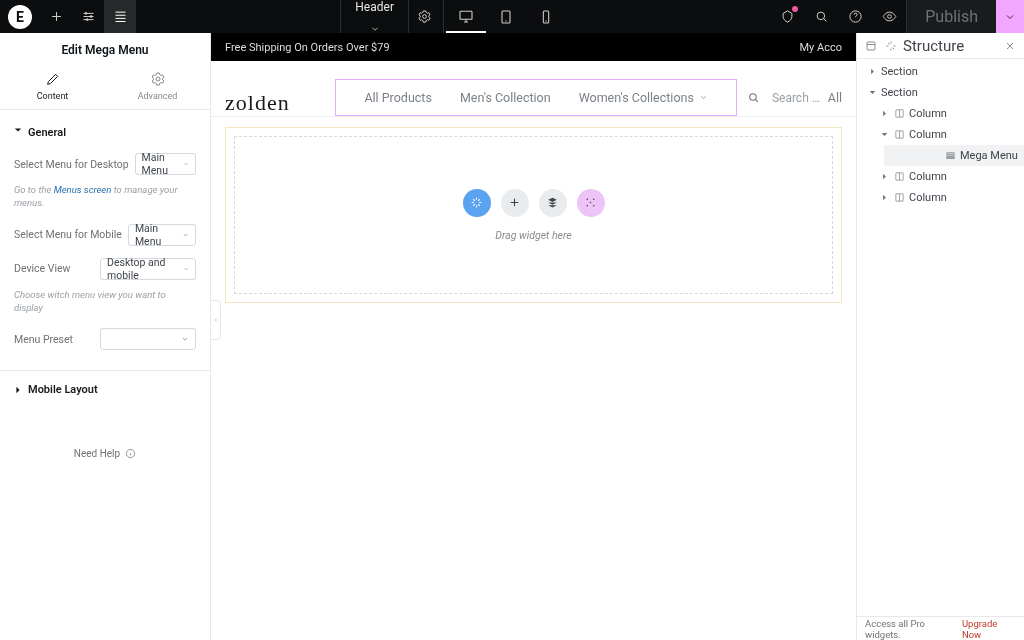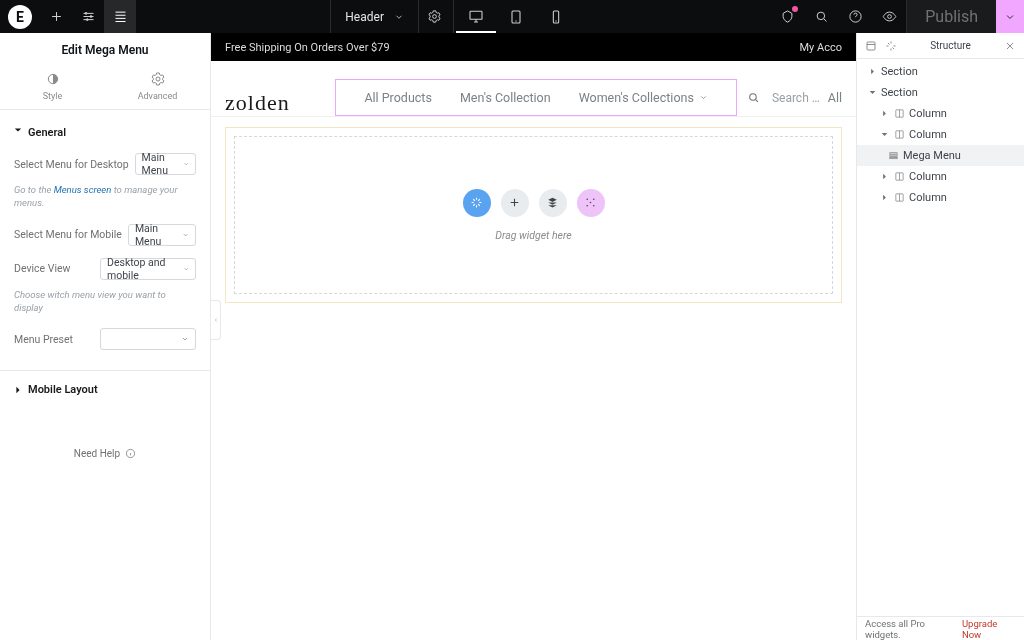--- a/index.html
+++ b/index.html
@@ -27,21 +27,21 @@
   
   .topbar { position: absolute; top:0; left:0; right:0; height:33px; background: var(--bg-dark); display:flex; align-items:stretch; color:#b6b6b6; z-index:50;}
   .tb-left, .tb-center, .tb-right { display:flex; align-items:center; }
   .tb-left { padding-left:6px; gap:0; }
   .logo { width:24px; height:24px; border-radius:50%; background:#fff; color:#0c0d0e; display:flex; align-items:center; justify-content:center; font-weight:700; font-size:14px; margin:0 8px 0 2px;}
   .tb-iconbtn { width:32px; height:33px; display:flex; align-items:center; justify-content:center; color:#cfcfcf; cursor:pointer;}
   .tb-iconbtn svg { width:15px; height:15px; stroke:currentColor; fill:none; stroke-width:1.6;}
   .tb-iconbtn.active { background:#26282a; color:#fff;}
   .tb-sep { width:1px; height:100%; background:#2a2c2e; margin:0 2px;}
   .tb-spacer { flex:1; }
-  .tb-header-btn { display:flex; align-items:center; gap:10px; padding:0 14px; color:#e6e6e6; cursor:pointer; border-left:1px solid #2a2c2e; border-right:1px solid #2a2c2e; height:100%; font-size:12px;}
+  .tb-header-btn { display:flex; align-items:center; gap:10px; padding:0 14px; color:#e6e6e6; cursor:pointer; border-left:1px solid #2a2c2e; border-right:1px solid #2a2c2e; height:100%; font-size:12px;flex-direction:column;}
   .tb-header-btn svg{width:10px;height:10px;stroke:#cfcfcf;fill:none;stroke-width:2;}
   .tb-device { display:flex; align-items:center; height:100%;}
   .tb-device .tb-iconbtn { width:40px; }
   .tb-device .tb-iconbtn svg { width:16px; height:16px;}
   .tb-device .active-dev { border-bottom:2px solid #fff; }
   .tb-right { margin-left:auto; }
   .tb-right .tb-iconbtn { width:34px; }
   .notif-dot { position:relative;}
   .notif-dot::after{content:""; position:absolute; top:6px; right:6px; width:6px; height:6px; border-radius:50%; background:var(--badge);}
   .publish { padding:0 18px; display:flex; align-items:center; color:#6f7173; cursor:default; font-size:16px; background:var(--bg-dark2); height:100%; border-left:1px solid #2a2c2e;}
@@ -94,31 +94,31 @@
   .drop-actions { display:flex; gap:10px;}
   .drop-btn { width:28px; height:28px; border-radius:50%; background:#e9ecef; display:flex; align-items:center; justify-content:center; cursor:pointer;}
   .drop-btn svg{width:13px;height:13px;stroke:#3f444b;fill:none;stroke-width:2;}
   .drop-btn.blue{background:#5aa3f0;} .drop-btn.blue svg{stroke:#fff;}
   .drop-btn.pink{background:#eec3f7;} .drop-btn.pink svg{stroke:#5a4062;}
   .drop-label{font-size:10.5px;font-style:italic;color:#8a8a8a;}
 
   
   .structure { position:absolute; top:33px; right:0; width:168px; bottom:0; background:var(--structure-bg); border-left:1px solid var(--panel-border); display:flex; flex-direction:column; z-index:20; font-size:11px;}
   .str-head { height:26px; display:flex; align-items:center; border-bottom:1px solid var(--panel-border); padding:0 6px; gap:4px;}
-  .str-head .title { flex:1; text-align:center; font-size:10px; color:#3f444b;}
+  .str-head .title { flex:1; font-size:15px; color:#3f444b;}
   .str-head .hicon{width:16px;height:16px;display:flex;align-items:center;justify-content:center;cursor:pointer;}
   .str-head .hicon svg{width:12px;height:12px;stroke:#6f7173;fill:none;stroke-width:1.6;}
   .str-tree { flex:1; overflow:auto; padding-top:2px;}
   .tree-row { height:21px; display:flex; align-items:center; gap:4px; padding-right:6px; cursor:pointer; color:#3f444b;}
   .tree-row.selected { background:var(--structure-selected);}
   .twisty{width:10px;display:flex;align-items:center;justify-content:center;}
   .twisty svg{width:7px;height:7px;fill:#6f7173;}
   .tree-icon{width:12px;height:12px;display:flex;align-items:center;justify-content:center;}
   .tree-icon svg{width:11px;height:11px;stroke:#6f7173;fill:none;stroke-width:1.4;}
-  .indent-1{padding-left:10px;} .indent-2{padding-left:22px;} .indent-3{padding-left:16px;}
+  .indent-1{padding-left:10px;} .indent-2{padding-left:22px;} .indent-3{padding-left:46px;margin-left:27px;}
   .str-foot { height:24px; border-top:1px solid var(--panel-border); display:flex; align-items:center; justify-content:flex-end; padding:0 8px; font-size:9.5px; color:#6f7173; gap:4px;}
   .str-foot a{color:#c0392b; cursor:pointer;}
 
   
   svg{display:block;}
 </style>
 </head>
 <body>
 
 <div class="topbar">
@@ -217,28 +217,27 @@
       <svg viewBox="0 0 24 24">
           <path d="M6 9l6 6 6-6"></path>
         </svg>
     </div>
   </div>
 </div>
 
 <div class="left-panel">
   <div class="lp-title">Edit Mega Menu</div>
   <div class="lp-tabs">
-    <div class="lp-tab">
+    <div class="lp-tab active">
       <span class="ic">
           <svg viewBox="0 0 24 24">
-            <circle cx="12" cy="12" r="7"></circle>
-            <path d="M12 5a7 7 0 0 1 0 14z" fill="currentColor" stroke="none"></path>
-          </svg>
-        </span>
-      <span>Style</span>
+            <path d="M4 20l4-1 11-11-3-3L5 16l-1 4z"></path>
+          </svg>
+        </span>
+      <span>Content</span>
     </div>
     <div class="lp-tab">
       <span class="ic">
           <svg viewBox="0 0 24 24">
             <circle cx="12" cy="12" r="3"></circle>
             <path d="M19 12a7 7 0 0 0-.1-1.2l2-1.5-2-3.4-2.3.9a7 7 0 0 0-2-1.2L14 3h-4l-.6 2.6a7 7 0 0 0-2 1.2l-2.3-.9-2 3.4 2 1.5A7 7 0 0 0 5 12c0 .4 0 .8.1 1.2l-2 1.5 2 3.4 2.3-.9a7 7 0 0 0 2 1.2L10 21h4l.6-2.6a7 7 0 0 0 2-1.2l2.3.9 2-3.4-2-1.5c.1-.4.1-.8.1-1.2z"></path>
           </svg>
         </span>
       <span>Advanced</span>
     </div>

